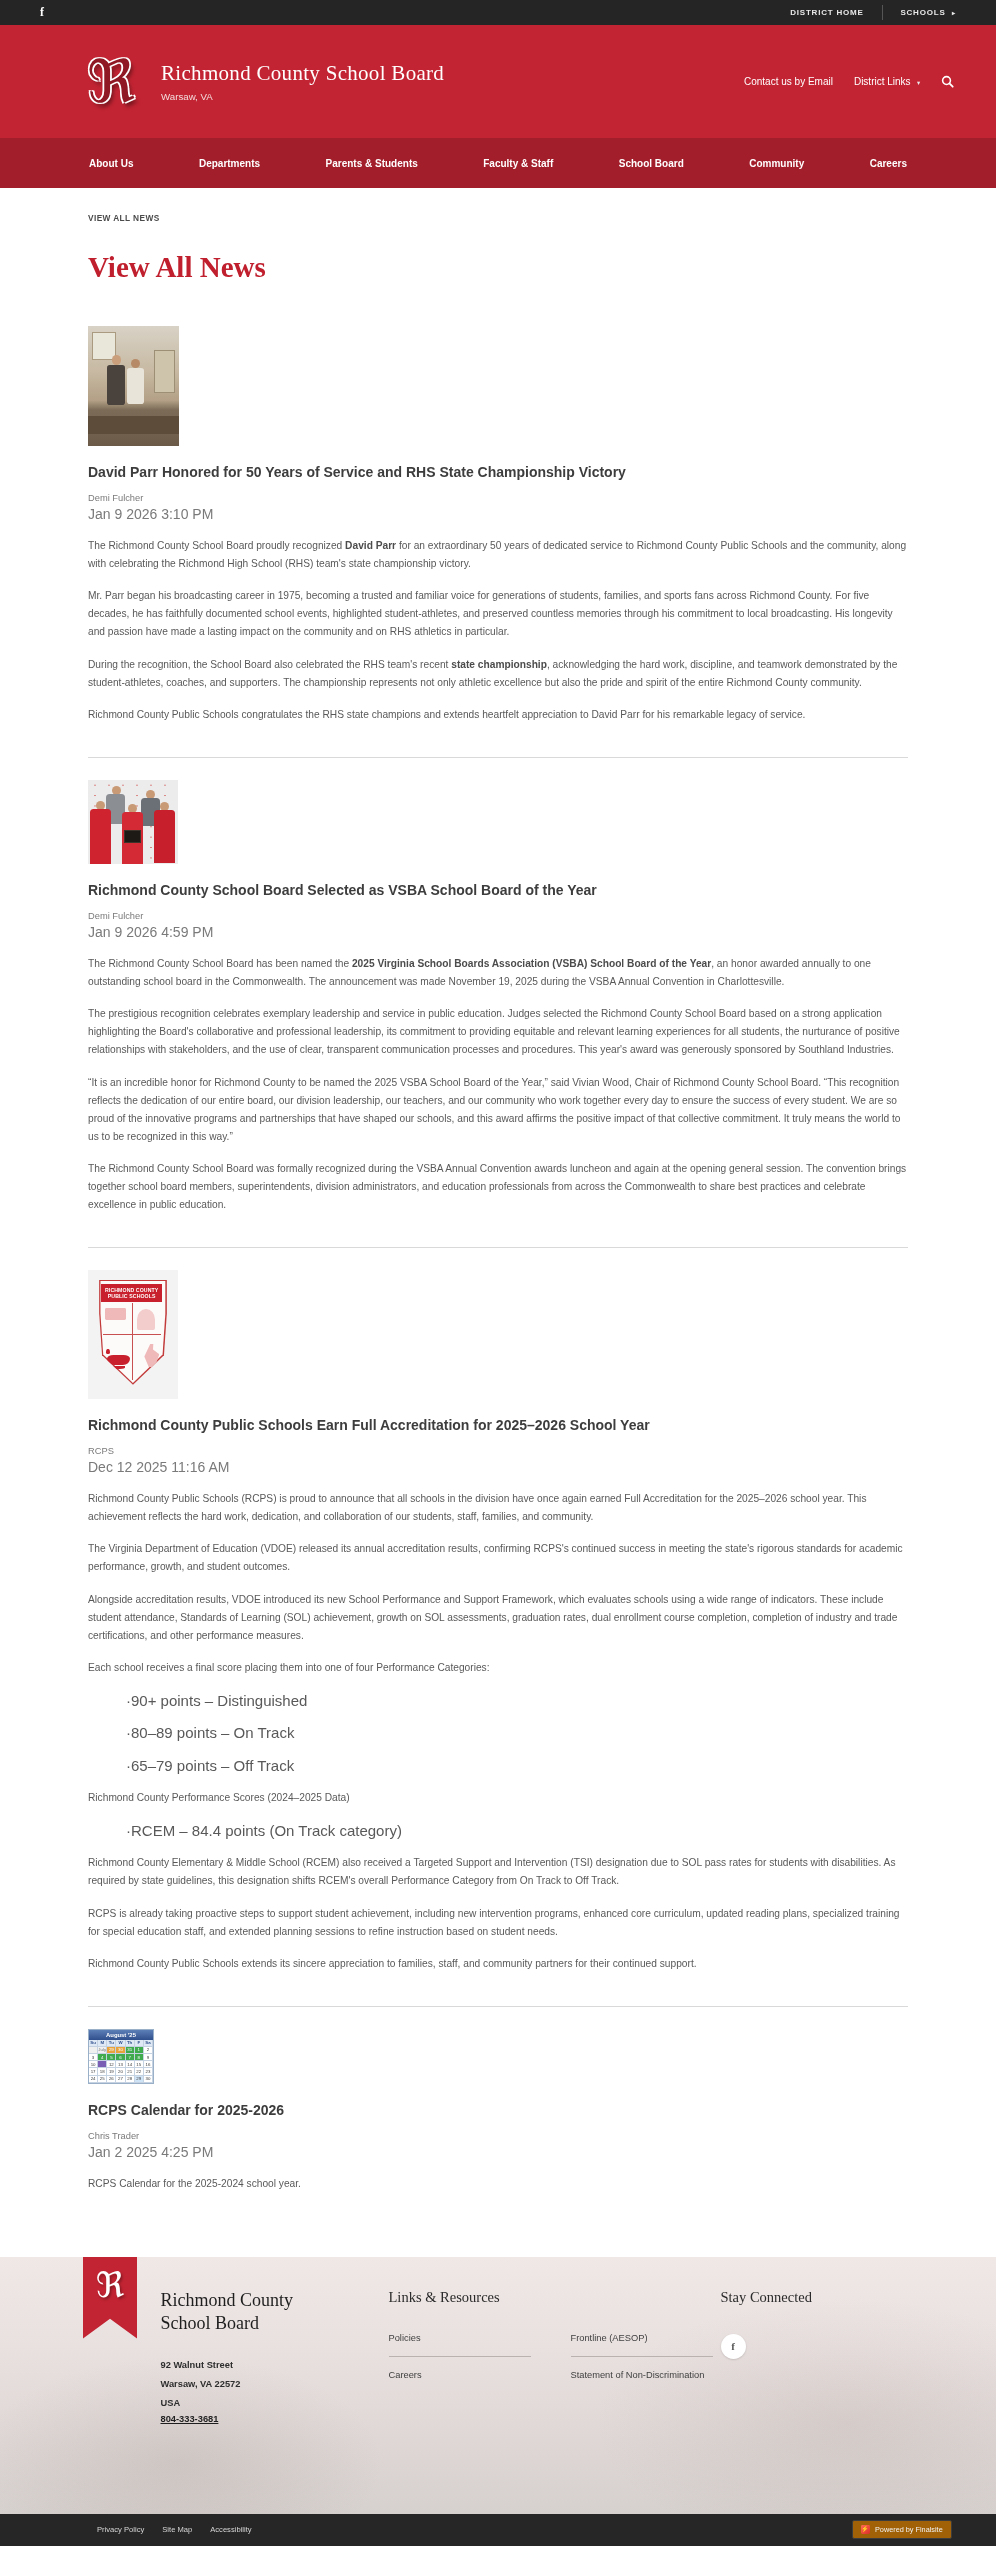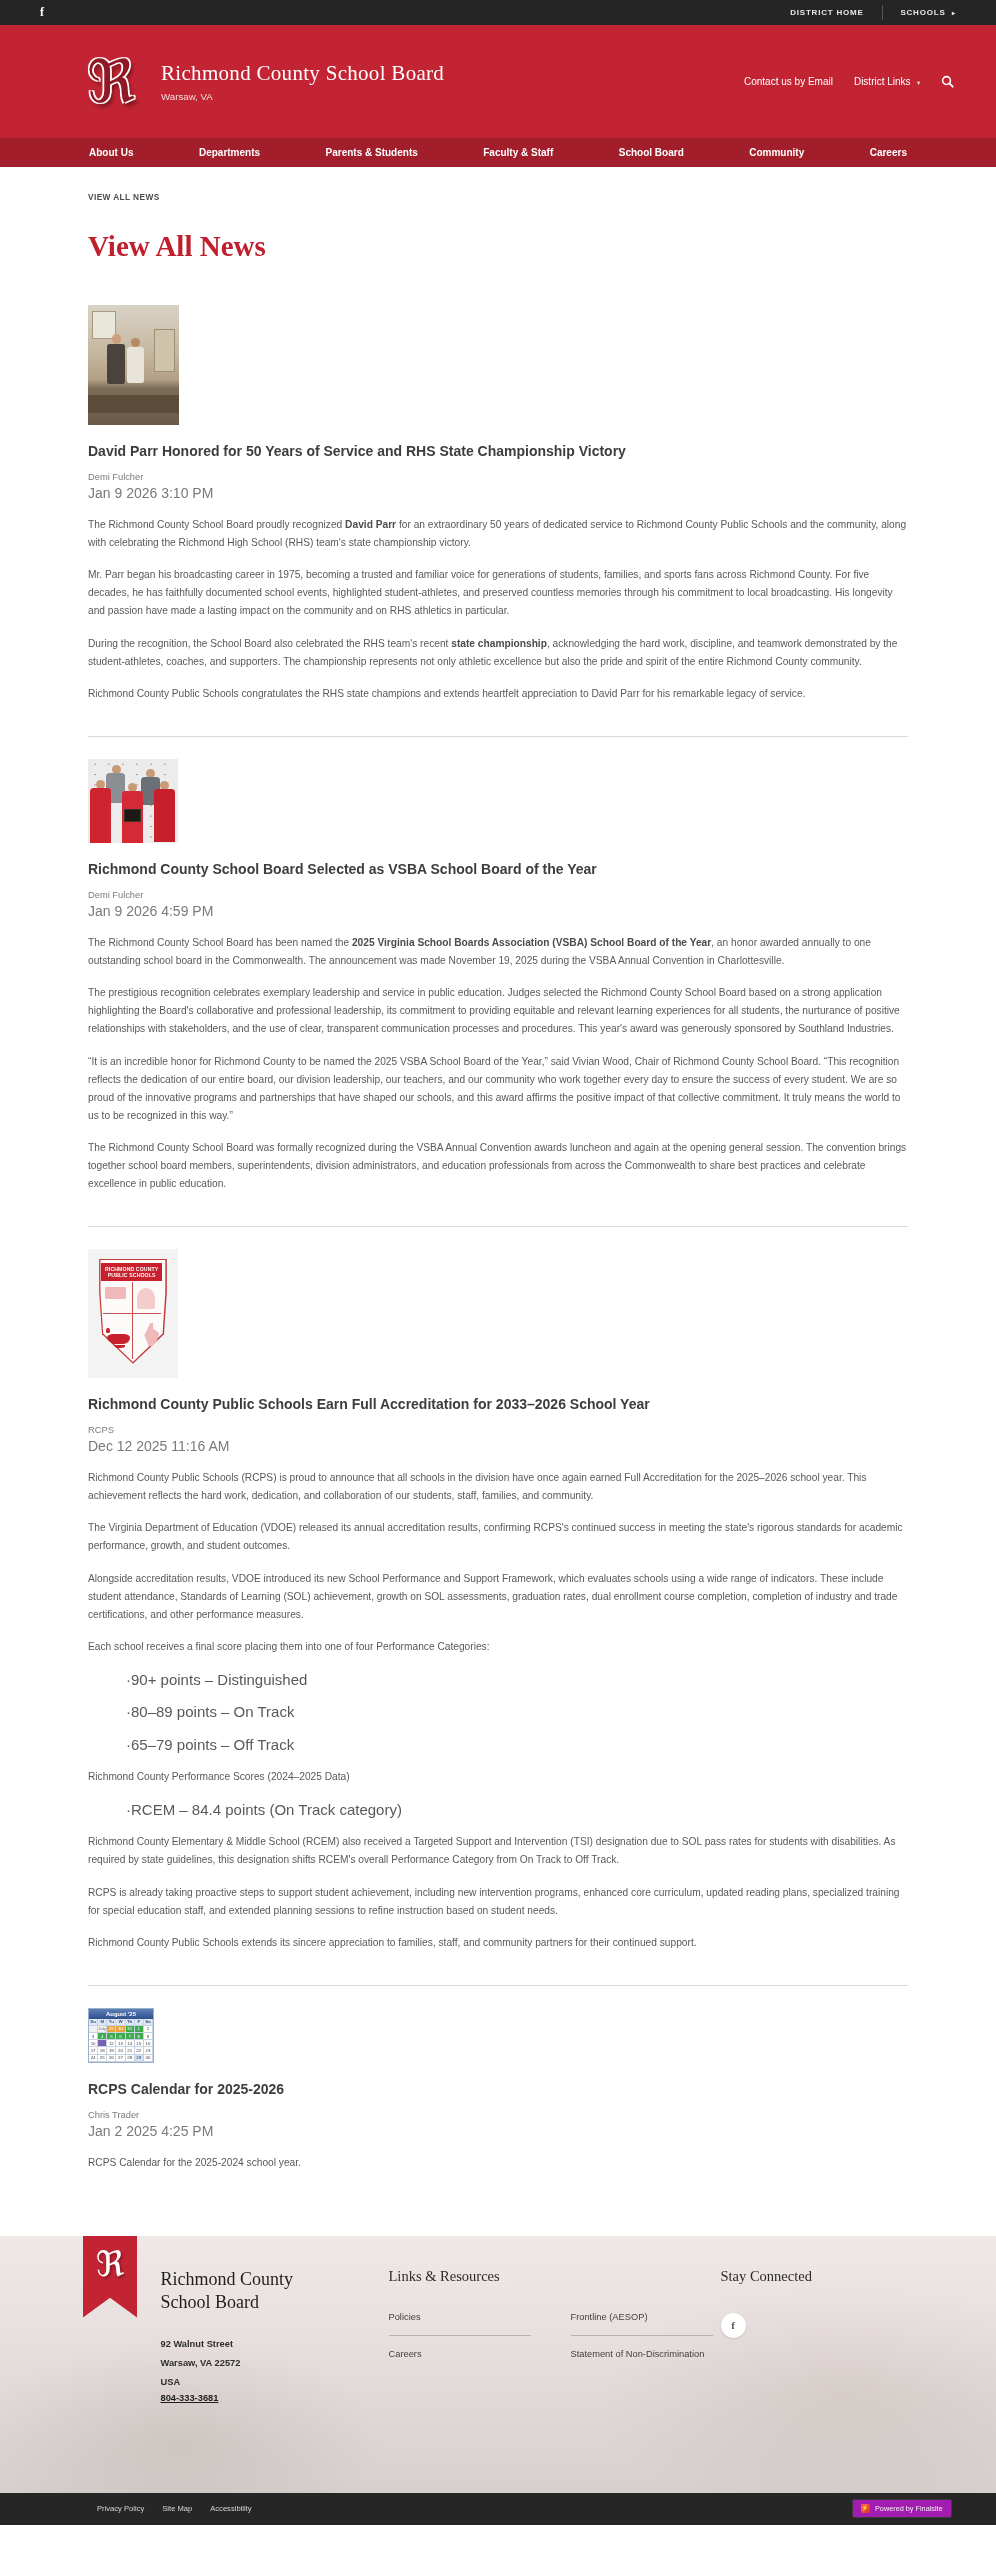--- a/index.html
+++ b/index.html
@@ -16,21 +16,21 @@
   .masthead{height:113px;background:#c32433;display:flex;align-items:center;padding:0 42px 0 87px}
   .logo-letter{font-family:"DejaVu Sans",serif;font-size:59px;line-height:1;color:#8f1824;
     text-shadow:-1.4px -1.4px 0 #fff,1.4px -1.4px 0 #fff,-1.4px 1.4px 0 #fff,1.4px 1.4px 0 #fff,2.8px 3.5px 4.2px rgba(0,0,0,.45);cursor:pointer}
   .mast-titles{margin-left:26px}
   .site-title{font-family:"Liberation Serif",serif;font-size:21px;color:#fff;font-weight:normal;letter-spacing:0.3px}
   .site-sub{font-size:9.7px;color:#f3dcdc;margin-top:5.5px}
   .mast-right{margin-left:auto;display:flex;align-items:center;gap:21px}
   .mast-link{color:#fff;font-size:10px;cursor:pointer}
   .search-btn{cursor:pointer;display:flex;align-items:center}
   
-  .mainnav{height:29px;background:#a31e2b;display:flex;align-items:center;justify-content:space-between;padding:0 89px}
+  .mainnav{height:50px;background:#a31e2b;display:flex;align-items:center;justify-content:space-between;padding:0 89px}
   .nav-item{color:#fff;font-size:10px;font-weight:bold;cursor:pointer;white-space:nowrap}
   
   .container{width:820px;margin:0 auto}
   .breadcrumb{margin-top:25px;font-size:8.3px;color:#4a4a4a;letter-spacing:0.4px;font-weight:bold}
   h1.page-title{margin-top:28px;font-family:"Liberation Serif",serif;font-weight:bold;font-size:29px;color:#c0202e}
   .article{padding-top:42px}
   .article + .article{border-top:0.7px solid #d9d9d9;margin-top:33px;padding-top:22px}
   .art-title{font-size:14px;font-weight:bold;color:#3d3d3d;margin-top:18px;cursor:pointer}
   .art-author{font-size:9.3px;color:#7a7a7a;margin-top:12.5px}
   .art-date{font-size:14px;color:#7a7a7a;margin-top:3.5px}
@@ -105,21 +105,21 @@
   .flink{font-size:9.3px;color:#3f3f3f;cursor:pointer;line-height:13px}
   .flink-div{border-bottom:0.7px solid #b9b2ae;margin:11px 0 12.5px;width:142px}
   .stay{padding-top:32px}
   .fb-circle{margin-top:28px;width:25px;height:25px;border-radius:50%;background:#fff;display:flex;align-items:center;justify-content:center;
     box-shadow:0 0.7px 2.1px rgba(0,0,0,.15);cursor:pointer}
   .fb-circle span{font-family:"Liberation Serif",serif;font-weight:bold;font-size:11px;color:#5a5a5a}
   
   .bottombar{height:32px;background:#262626;display:flex;align-items:center;justify-content:space-between;padding:0 44px 0 97px}
   .bottom-links{display:flex;gap:18px}
   .bottom-link{color:#d6d6d6;font-size:7.6px;cursor:pointer}
-  .finalsite-badge{display:flex;align-items:center;gap:4.8px;background:#a21caf;border:0.7px solid #3c3c3c;border-radius:2.1px;padding:4.2px 8.3px;cursor:pointer}
+  .finalsite-badge{display:flex;align-items:center;gap:4.8px;background:#a16207;border:0.7px solid #3c3c3c;border-radius:2.1px;padding:4.2px 8.3px;cursor:pointer}
   .finalsite-icon{width:9px;height:9px;border-radius:1.4px;background:linear-gradient(135deg,#ff6a52,#d92f27);display:flex;align-items:center;justify-content:center;color:#fff;font-size:6.2px;line-height:1}
   .finalsite-text{color:#f2f2f2;font-size:7.3px}
 </style>
 </head>
 <body>
 
 <div class="topbar">
   <span class="fb">f</span>
   <div class="topbar-right">
     <span class="topbar-link">DISTRICT HOME</span>
@@ -223,21 +223,21 @@
         <div class="crest-vline"></div>
           <div class="crest-hline"></div>
         <div class="crest-sketch1"></div>
           <div class="crest-sketch2"></div>
         <div class="crest-player"></div>
         <div class="lamp-flame"></div>
           <div class="lamp-body"></div>
           <div class="lamp-base"></div>
       </div>
     </div>
-    <h2 class="art-title">Richmond County Public Schools Earn Full Accreditation for 2033–2026 School Year</h2>
+    <h2 class="art-title">Richmond County Public Schools Earn Full Accreditation for 2025–2026 School Year</h2>
     <div class="art-author">RCPS</div>
     <div class="art-date">Dec 12 2025 11:16 AM</div>
     <div class="art-body">
       <p>Richmond County Public Schools (RCPS) is proud to announce that all schools in the division have once again earned Full Accreditation for the 2025–2026 school year. This achievement reflects the hard work, dedication, and collaboration of our students, staff, families, and community.</p>
       <p>The Virginia Department of Education (VDOE) released its annual accreditation results, confirming RCPS's continued success in meeting the state's rigorous standards for academic performance, growth, and student outcomes.</p>
       <p>Alongside accreditation results, VDOE introduced its new School Performance and Support Framework, which evaluates schools using a wide range of indicators. These include student attendance, Standards of Learning (SOL) achievement, growth on SOL assessments, graduation rates, dual enrollment course completion, completion of industry and trade certifications, and other performance measures.</p>
       <p>Each school receives a final score placing them into one of four Performance Categories:</p>
       <div class="bullet">·90+ points – Distinguished</div>
       <div class="bullet">·80–89 points – On Track</div>
       <div class="bullet">·65–79 points – Off Track</div>

